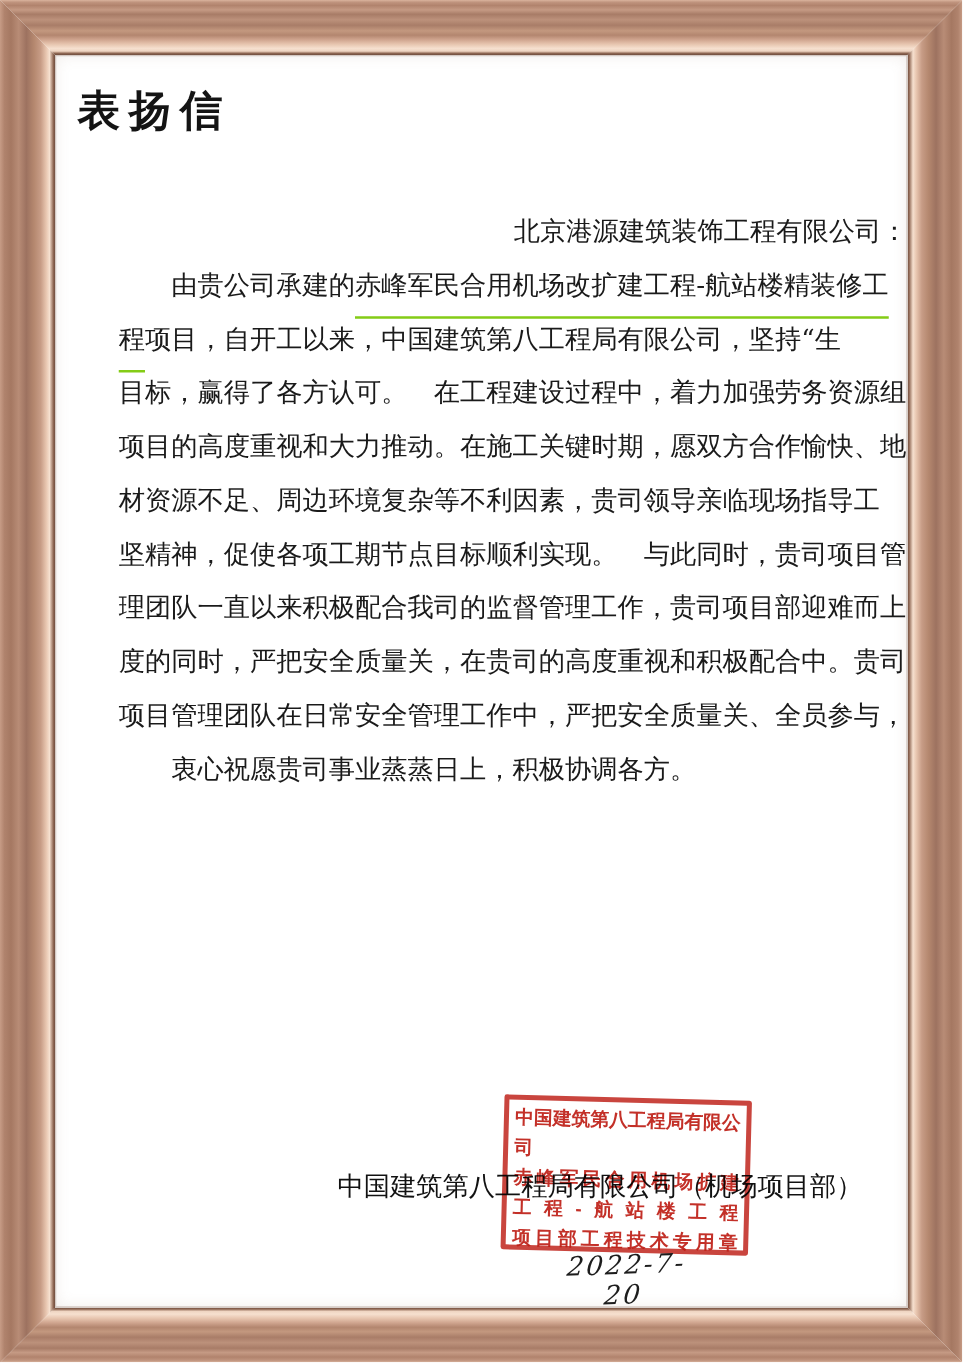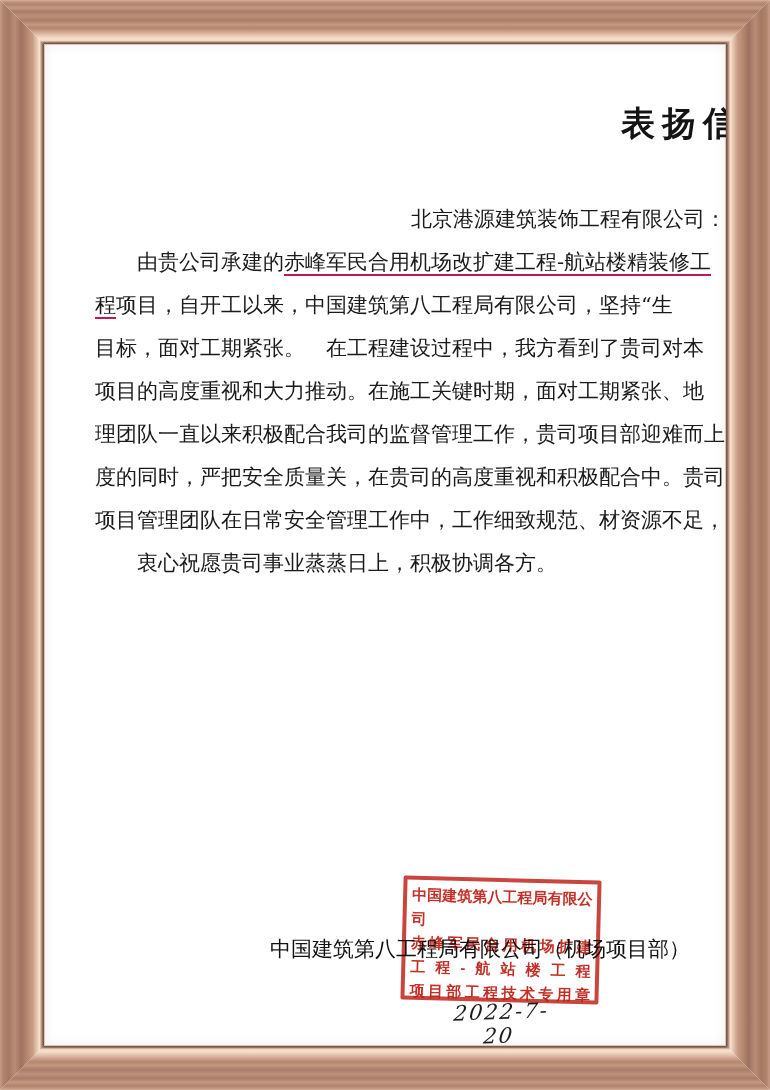--- a/index.html
+++ b/index.html
@@ -47,38 +47,38 @@
 
   
   .paper {
     position:absolute; inset:44px; z-index:1;
     background:#ffffff;
     box-shadow: inset 0 0 0 1px rgba(130,95,78,.30), inset 0 0 12px rgba(150,110,90,.14);
     overflow:hidden;
     color:#1a1a1a;
   }
   .title {
-    margin:56px 0 0 0;
-    text-align:right;
+    margin:22px 0 0 0;
+    text-align:left;
     transform:translateX(18px);
     font-size:34px; font-weight:bold;
     letter-spacing:7px;
     line-height:46px;
     color:#141414;
   }
   .recipient {
     margin:52px 0 0 51px;
     font-size:21px; line-height:43px;
     white-space:nowrap;
     text-align:right;
   }
   .body-block { margin:0 36px 0 51px; font-size:21px; }
   .line { height:43px; line-height:43px; white-space:nowrap; }
   .line.indent { text-indent:42px; }
-  .u { border-bottom:2px solid #be185d; padding-bottom:0; }
+  .u { border-bottom:2px solid #84cc16; padding-bottom:13px; }
 
   .signature {
     position:absolute; top:892px; right:36px; z-index:2;
     font-size:21px; line-height:26px; white-space:nowrap;
     color:#111;
   }
 
   
   .stamp {
     position:absolute; left:358px; top:834px; z-index:3;
@@ -119,25 +119,27 @@
 
   <div class="paper">
 
     <h1 class="title">表扬信</h1>
 
     <div class="recipient">北京港源建筑装饰工程有限公司：</div>
 
     <div class="body-block">
         <div class="line indent"><span>由贵公司承建的</span><span class="u">赤峰军民合用机场改扩建工程-航站楼精装修工</span></div>
         <div class="line"><span class="u">程</span><span>项目，自开工以来，中国建筑第八工程局有限公司，坚持“生</span></div>
-        <div class="line"><span>目标，面对工期紧张。　在工程建设过程中，我方看到了贵司对本</span></div>
-        <div class="line"><span>项目的高度重视和大力推动。在施工关键时期，面对工期紧张、地</span></div>
+        <div class="line"><span>目标，赢得了各方认可。　在工程建设过程中，着力加强劳务资源组</span></div>
+        <div class="line"><span>项目的高度重视和大力推动。在施工关键时期，愿双方合作愉快、地</span></div>
+        <div class="line"><span>材资源不足、周边环境复杂等不利因素，贵司领导亲临现场指导工</span></div>
+        <div class="line"><span>坚精神，促使各项工期节点目标顺利实现。　与此同时，贵司项目管</span></div>
         <div class="line"><span>理团队一直以来积极配合我司的监督管理工作，贵司项目部迎难而上</span></div>
         <div class="line"><span>度的同时，严把安全质量关，在贵司的高度重视和积极配合中。贵司</span></div>
-        <div class="line"><span>项目管理团队在日常安全管理工作中，工作细致规范、材资源不足，</span></div>
+        <div class="line"><span>项目管理团队在日常安全管理工作中，严把安全质量关、全员参与，</span></div>
         <div class="line indent"><span>衷心祝愿贵司事业蒸蒸日上，积极协调各方。</span></div>
       </div>
 
     <div class="signature">中国建筑第八工程局有限公司（机场项目部）</div>
 
     <div class="stamp">
         <div class="stamp-line">中国建筑第八工程局有限公司</div>
         <div class="stamp-line">赤峰军民合用机场扩建</div>
         <div class="stamp-line">工程-航站楼工程</div>
         <div class="stamp-line">项目部工程技术专用章</div>

